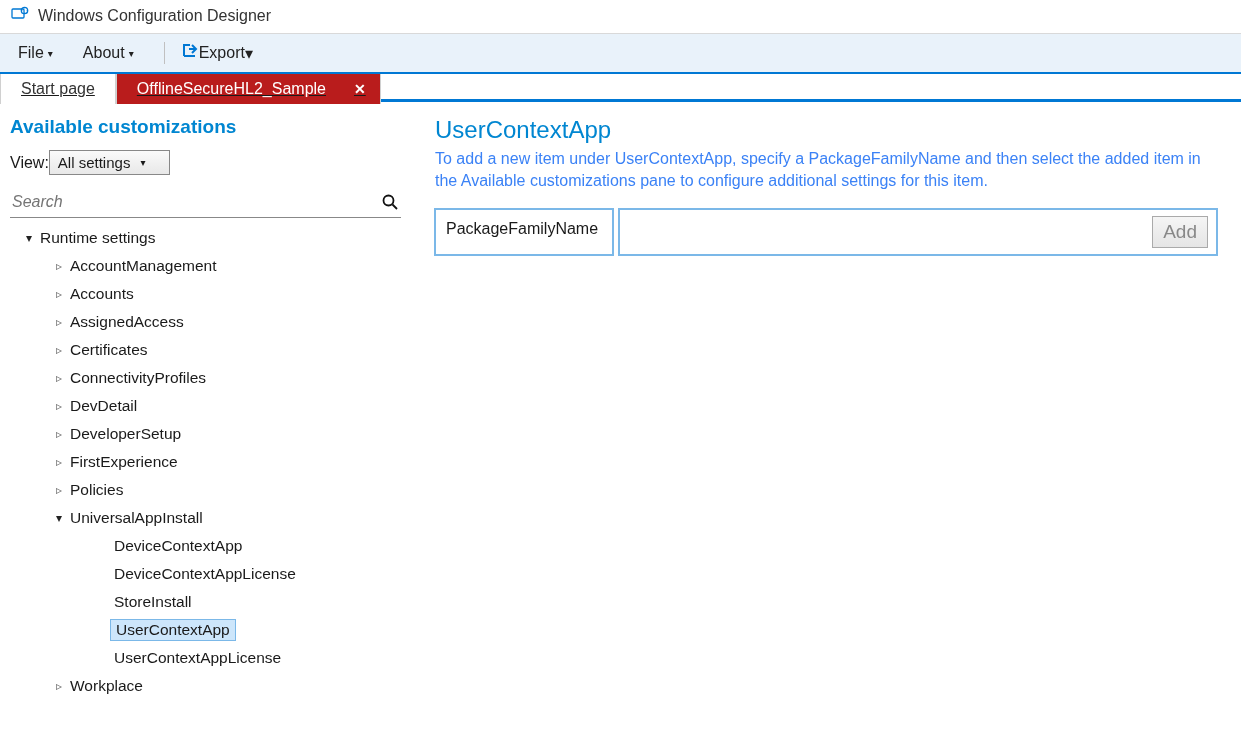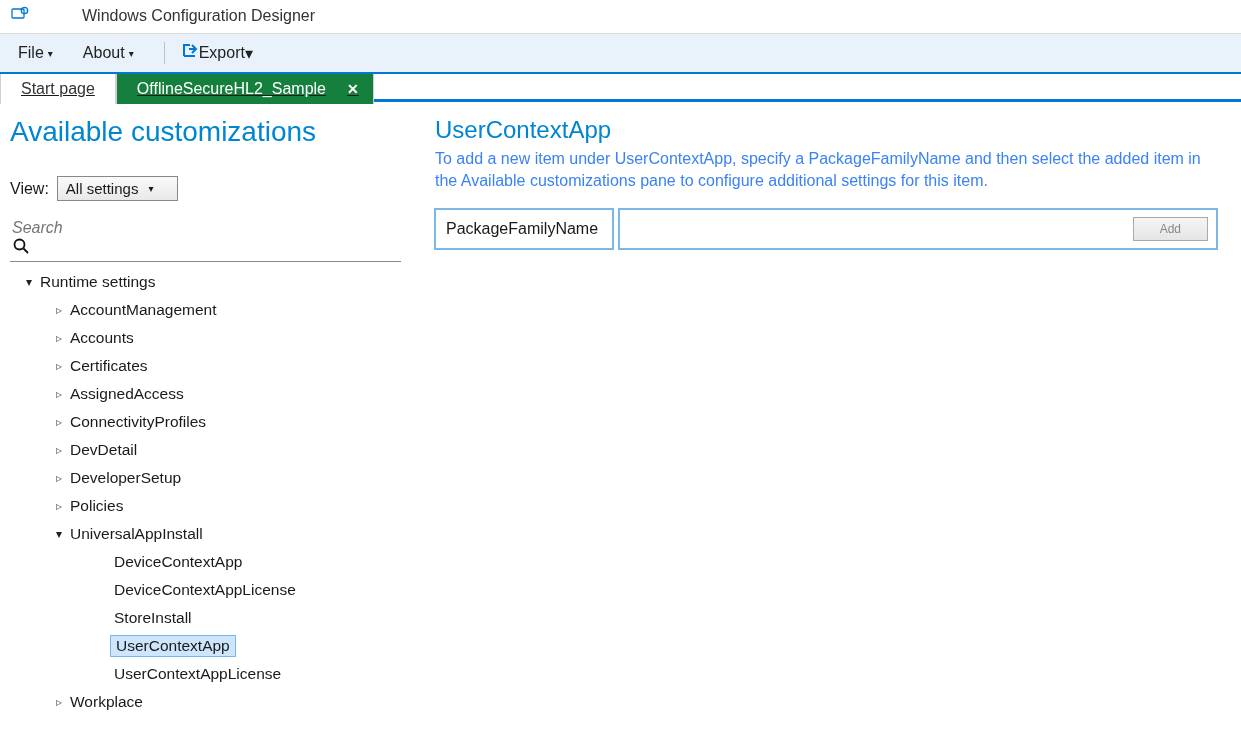--- a/index.html
+++ b/index.html
@@ -1,43 +1,43 @@
 <!DOCTYPE html>
 <html><head>
   <meta charset="utf-8">
   <style>
     * { margin: 0; padding: 0; box-sizing: border-box; font-family: "Segoe UI", Arial, sans-serif; }
     body { background: #fff; color: #1a1a1a; font-size: 15px; width: 1241px; height: 747px; overflow: hidden; }
 
-    .titlebar { display: flex; align-items: center; padding: 6px 10px 8px 10px; border-bottom: 1px solid #d9d9d9; gap: 44px; }
+    .titlebar { display: flex; align-items: center; padding: 6px 10px 8px 10px; border-bottom: 1px solid #d9d9d9; }
     .titlebar svg { margin-right: 8px; }
     .title-text { font-size: 16px; color: #333; }
 
     .menubar { display: flex; align-items: center; padding: 8px 18px; background: #e9f2fa; border-bottom: 2px solid #0078d4; }
     .menu-item { margin-right: 30px; font-size: 16px; color: #222; cursor: pointer; display: flex; align-items: center; }
     .menu-item .caret { margin-left: 4px; font-size: 10px; }
     .menu-sep { width: 1px; height: 22px; background: #c0c0c0; margin: 0 16px 0 0; }
     .export-btn { display: flex; align-items: center; gap: 0; font-size: 16px; color: #222; cursor: pointer; }
     .export-btn svg { color: #0078d4; }
 
     .tabs { display: flex; align-items: flex-start; height: 28px; border-bottom: 3px solid #0078d4; text-decoration: underline; }
     .tab { padding: 6px 20px; display: flex; align-items: center; font-size: 16px; border-left: 1px solid #d0d0d0; border-right: 1px solid #d0d0d0; cursor: pointer; }
     .tab.inactive { background: #fff; color: #333; }
-    .tab.active { background: #15803d; color: #fff; gap: 17px; padding-right: 10px; }
+    .tab.active { background: #b91c1c; color: #fff; gap: 24px; padding-right: 10px; }
     .tab .close { font-weight: bold; font-size: 14px; padding: 0 4px; }
 
     .content { display: flex; height: calc(100% - 128px); }
     .sidebar { width: 420px; padding: 14px 10px 0 10px; border-right: none; }
-    .side-heading { color: #0086d1; font-size: 28px; font-weight: 400; margin-bottom: 28px; }
-    .view-row { display: flex; align-items: center; gap: 8px; margin-bottom: 12px; }
+    .side-heading { color: #0086d1; font-size: 19px; font-weight: 700; margin-bottom: 12px; }
+    .view-row { display: flex; align-items: center; margin-bottom: 12px; }
     .view-row label { font-size: 16px; }
     .view-select { font-size: 15px; padding: 3px 24px 3px 8px; background: linear-gradient(#fafafa,#e8e8e8); border: 1px solid #888; position: relative; cursor: pointer; display: inline-flex; align-items: center; }
     .view-select .caret { margin-left: 10px; font-size: 10px; }
 
-    .search-row { display: flex; align-items: flex-start; border-bottom: 1px solid #888; padding: 6px 2px; margin-bottom: 6px; flex-direction: column; }
+    .search-row { display: flex; align-items: center; border-bottom: 1px solid #888; padding: 6px 2px; margin-bottom: 6px; }
     .search-input { flex: 1; border: none; outline: none; font-style: italic; font-size: 16px; color: #888; background: transparent; }
     .search-icon svg { display: block; }
 
     .tree { font-size: 15.5px; }
     .tree-row { display: flex; align-items: center; padding: 3px 0; cursor: pointer; }
     .arrow { width: 14px; display: inline-flex; justify-content: center; font-size: 10px; color: #444; }
     .arrow.open::before { content: "▾"; color: #222; font-size: 12px; }
     .arrow.closed::before { content: "▹"; color: #666; font-size: 12px; }
     .arrow.none::before { content: ""; }
     .node-label { padding: 2px 4px; }
@@ -46,21 +46,21 @@
     .ind0 { padding-left: 12px; }
     .ind1 { padding-left: 42px; }
     .ind2 { padding-left: 86px; }
 
     .main { flex: 1; padding: 14px 24px 0 24px; }
     .main-heading { color: #0086d1; font-size: 24px; font-weight: 400; margin-bottom: 4px; }
     .main-desc { font-size: 16px; color: #3b82f6; line-height: 1.4; margin-bottom: 16px; max-width: 800px; }
     .form-label-box { border: 1px solid #7bb8e8; padding: 10px 10px; font-size: 16px; background: #fff; min-width: 178px; }
     .form-input-box { border: 1px solid #7bb8e8; padding: 6px 8px; display: flex; align-items: center; width: 598px; background: #fff; }
     .form-input { flex: 1; border: none; outline: none; font-size: 15px; background: transparent; }
-    .add-btn { background: linear-gradient(#f5f5f5,#e5e5e5); border: 1px solid #aaa; padding: 4px 26px; font-size: 12px; color: #888; cursor: default; margin-left: 12px; }
+    .add-btn { background: linear-gradient(#f5f5f5,#e5e5e5); border: 1px solid #aaa; padding: 4px 10px; font-size: 19px; color: #888; cursor: default; margin-left: 12px; }
 
     
     .form-wrap { display: flex; gap: 6px; }
     .form-cell { outline: 1px solid #7bb8e8; outline-offset: 0; }
   </style>
 </head>
 <body>
 
 <div class="titlebar">
   <span>
@@ -132,37 +132,41 @@
       <div class="tree-row ind1">
           <span class="arrow closed"></span>
           <span class="node-label">AccountManagement</span>
         </div>
       <div class="tree-row ind1">
           <span class="arrow closed"></span>
           <span class="node-label">Accounts</span>
         </div>
       <div class="tree-row ind1">
           <span class="arrow closed"></span>
+          <span class="node-label">AssignedAccess</span>
+        </div>
+      <div class="tree-row ind1">
+          <span class="arrow closed"></span>
           <span class="node-label">Certificates</span>
         </div>
       <div class="tree-row ind1">
           <span class="arrow closed"></span>
-          <span class="node-label">AssignedAccess</span>
-        </div>
-      <div class="tree-row ind1">
-          <span class="arrow closed"></span>
           <span class="node-label">ConnectivityProfiles</span>
         </div>
       <div class="tree-row ind1">
           <span class="arrow closed"></span>
           <span class="node-label">DevDetail</span>
         </div>
       <div class="tree-row ind1">
           <span class="arrow closed"></span>
           <span class="node-label">DeveloperSetup</span>
+        </div>
+      <div class="tree-row ind1">
+          <span class="arrow closed"></span>
+          <span class="node-label">FirstExperience</span>
         </div>
       <div class="tree-row ind1">
           <span class="arrow closed"></span>
           <span class="node-label">Policies</span>
         </div>
       <div class="tree-row ind1">
           <span class="arrow open"></span>
           <span class="node-label">UniversalAppInstall</span>
         </div>
       <div class="tree-row ind2">

